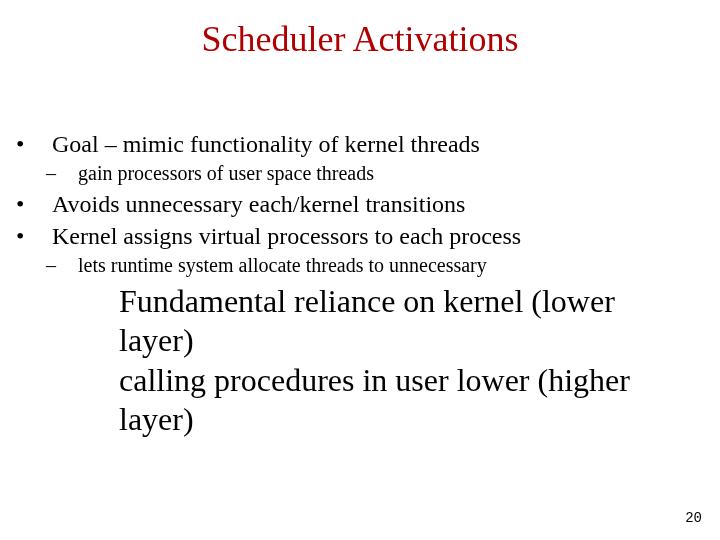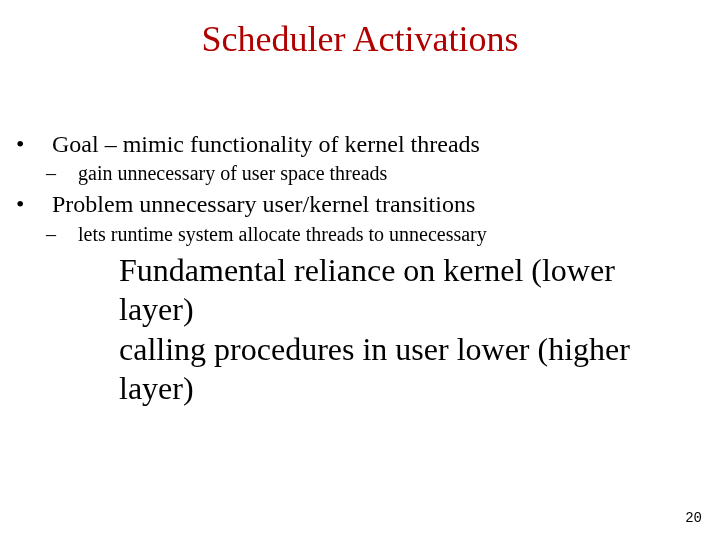--- a/index.html
+++ b/index.html
@@ -78,27 +78,30 @@
 <div class="slide">
 
   <h1 class="title">Scheduler Activations</h1>
 
   <div class="content">
 
     <p class="l1">
       <span class="bullet">•&nbsp;</span><span>Goal – mimic functionality of kernel threads</span>
     </p>
     <p class="l2">
-      <span class="dash">–&nbsp;</span><span>gain unnecessary of user space threads</span>
+      <span class="dash">–&nbsp;</span><span>gain processors of user space threads</span>
     </p>
 
     <p class="l1">
-      <span class="bullet">•&nbsp;</span><span>Problem unnecessary user/kernel transitions</span>
+      <span class="bullet">•&nbsp;</span><span>Avoids unnecessary each/kernel transitions</span>
     </p>
 
+    <p class="l1">
+      <span class="bullet">•&nbsp;</span><span>Kernel assigns virtual processors to each process</span>
+    </p>
     <p class="l2">
       <span class="dash">–&nbsp;</span><span>lets runtime system allocate threads to unnecessary</span>
     </p>
 
     <p class="problem-body">Fundamental reliance on kernel (lower layer)</p>
     <p class="problem-body">calling procedures in user lower (higher layer)</p>
 
   </div>
 
   <div class="page-num">20</div>

